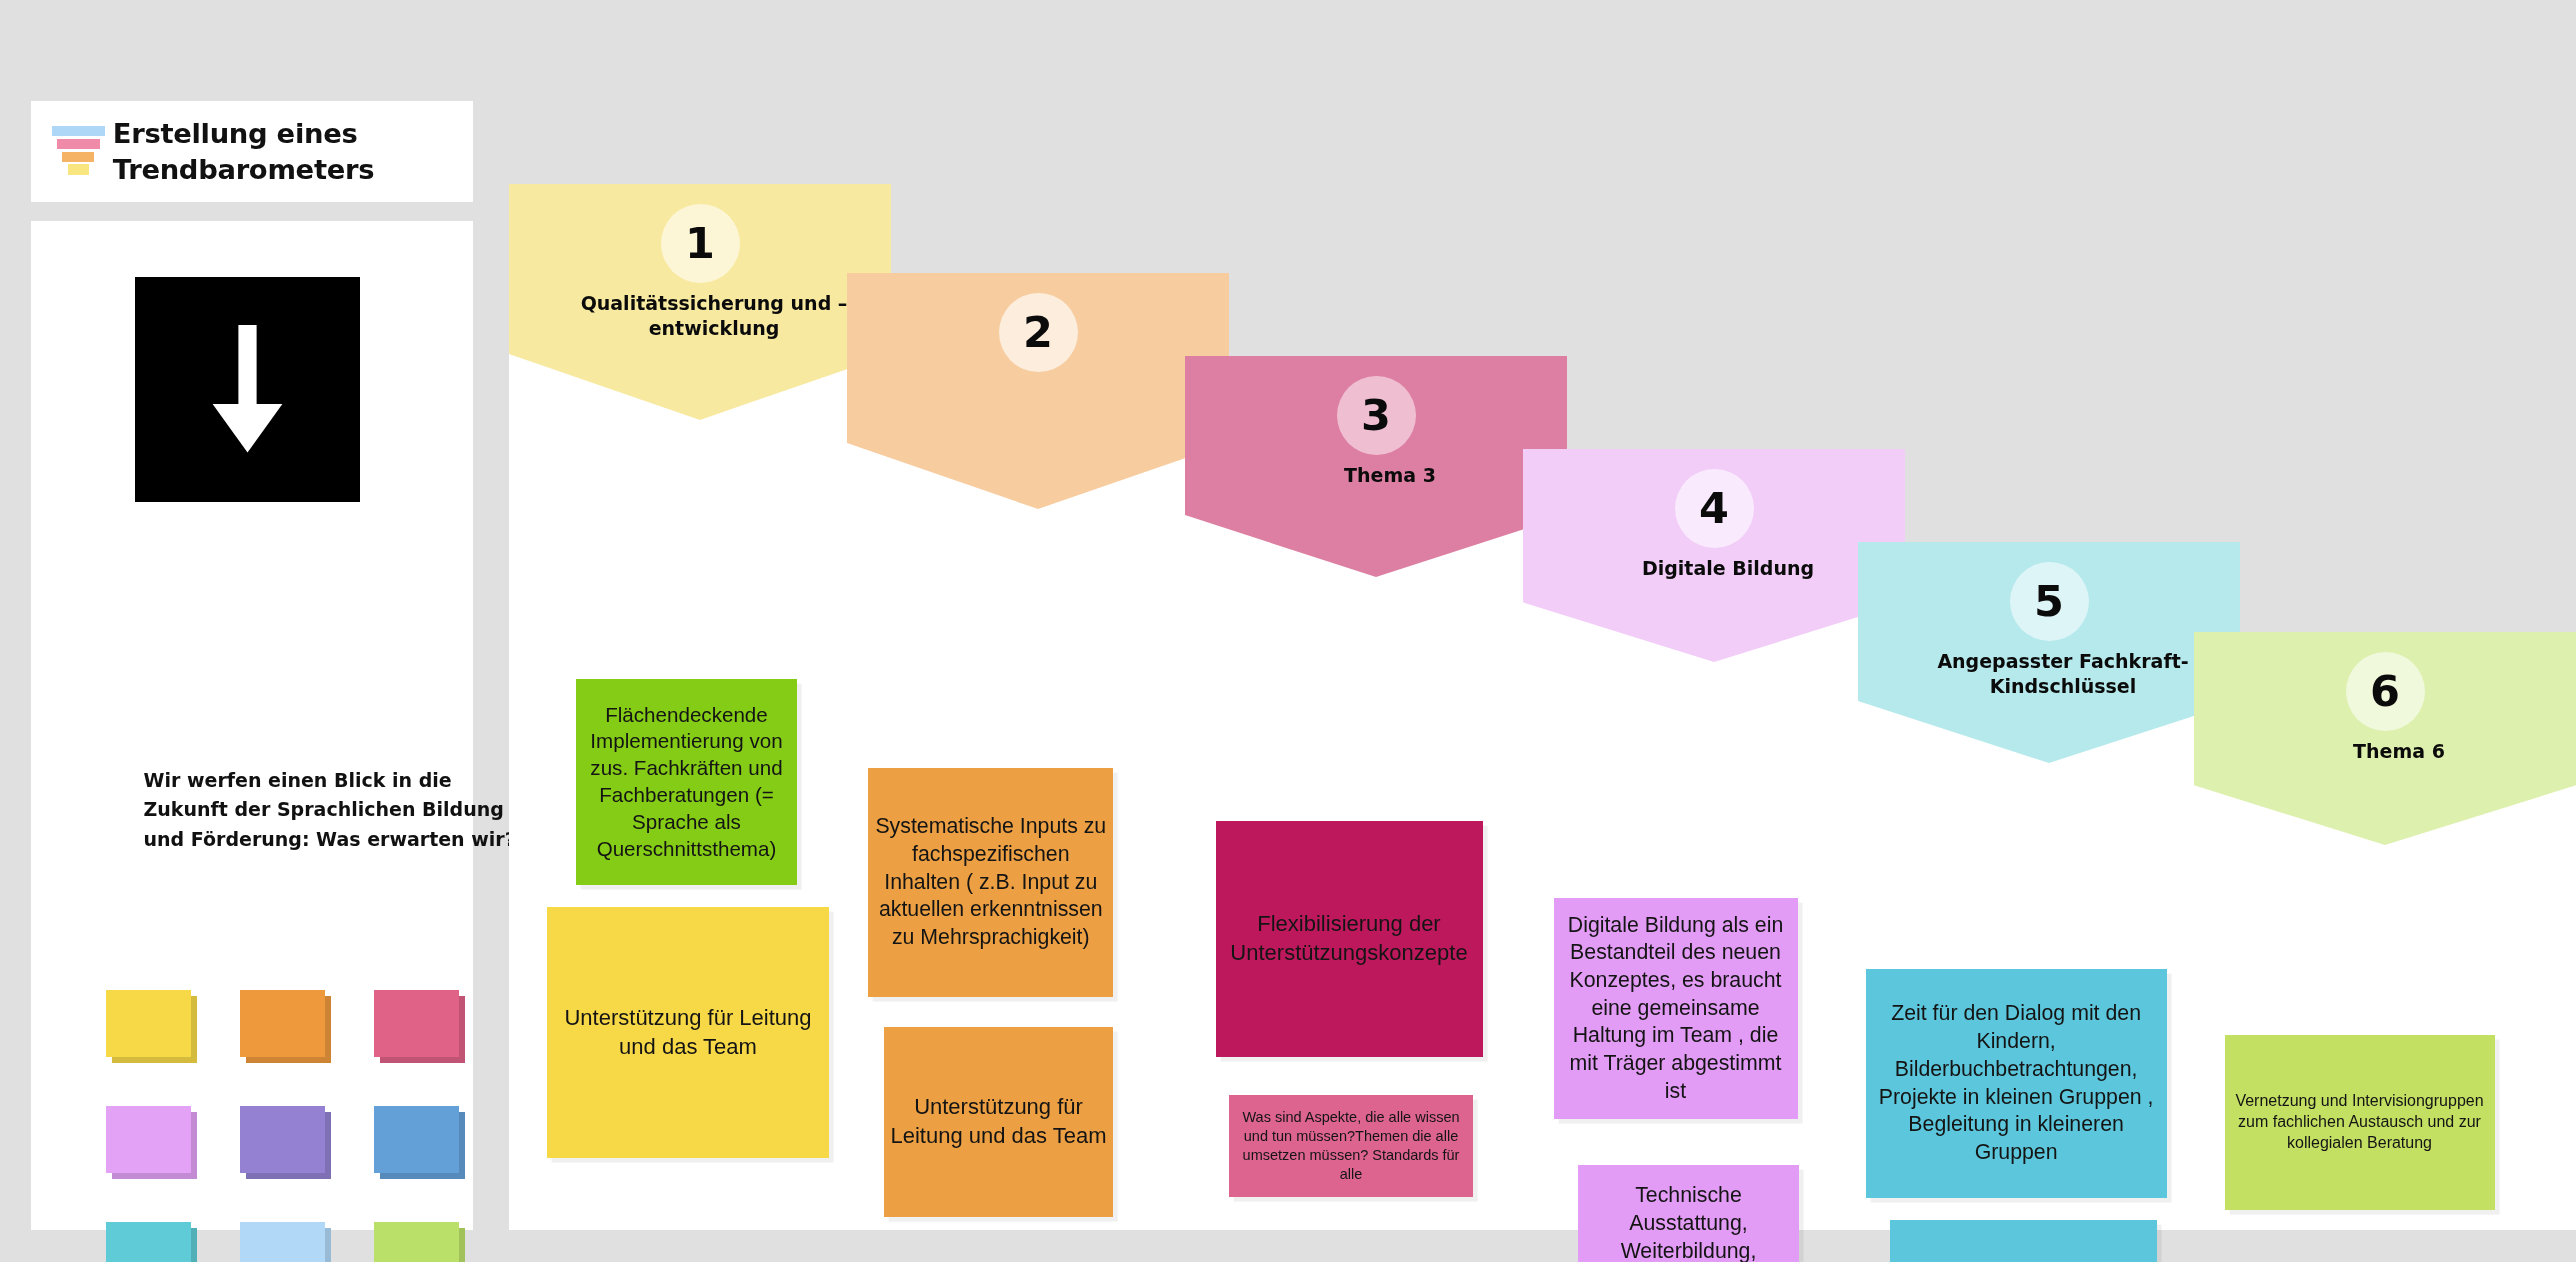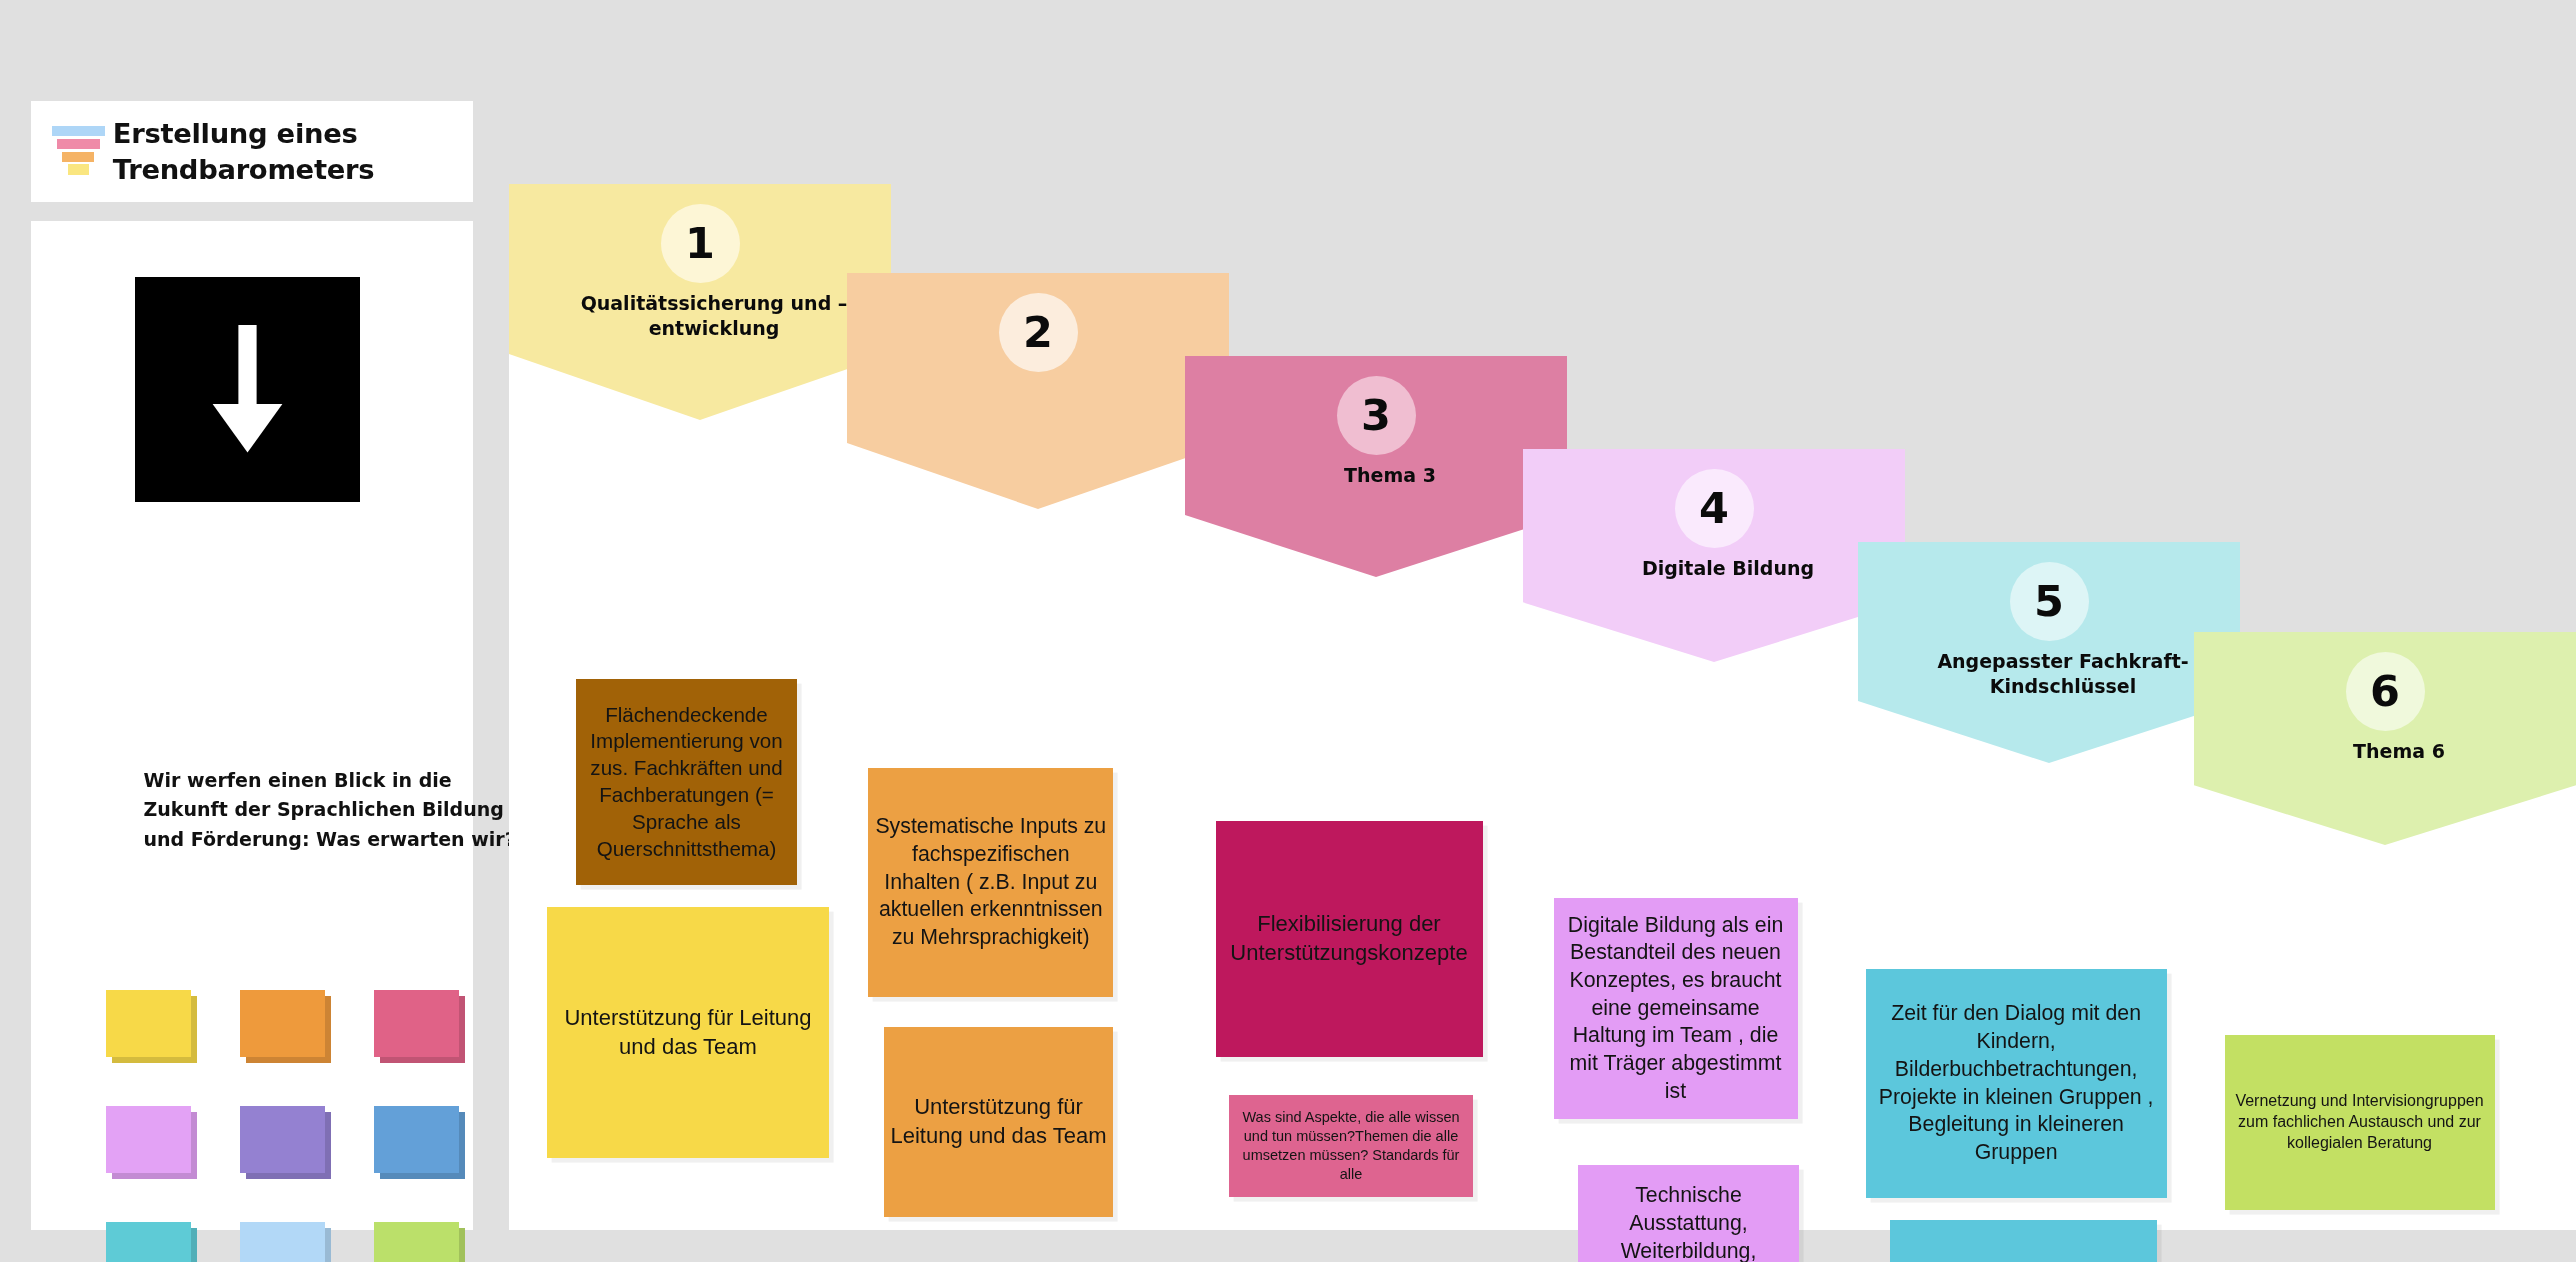--- a/index.html
+++ b/index.html
@@ -155,21 +155,21 @@
         </div>
       </div>
   </div>
 
 <div class="col" style="left: 509px; top: 184px; width: 382px; height: 1046px;">
       <div class="col-head" style="background: rgb(247, 233, 160); height: 236px;">
         <div class="badge" style="background: rgb(253, 246, 214);">1</div>
         <div class="col-title">Qualitätssicherung und –entwicklung</div>
       </div>
       <div class="notes">
-        <div class="note" style="left: 67px; top: 259px; width: 221px; height: 206px; background: #a16207; font-size: 20.6px; line-height: 1.3;">
+        <div class="note" style="left: 67px; top: 259px; width: 221px; height: 206px; background: #84cc16; font-size: 20.6px; line-height: 1.3;">
           <span>Flächendeckende Implementierung von zus. Fachkräften und Fachberatungen (= Sprache als Querschnittsthema)</span>
         </div>
         <div class="note" style="left: 38px; top: 487px; width: 282px; height: 251px; background: rgb(247, 217, 72); font-size: 22px; line-height: 1.3;">
           <span>Unterstützung für Leitung und das Team</span>
         </div>
       </div>
     </div>
     <div class="col" style="left: 847px; top: 273px; width: 382px; height: 957px;">
       <div class="col-head" style="background: rgb(247, 205, 160); height: 236px;">
         <div class="badge" style="background: rgb(252, 237, 221);">2</div>

